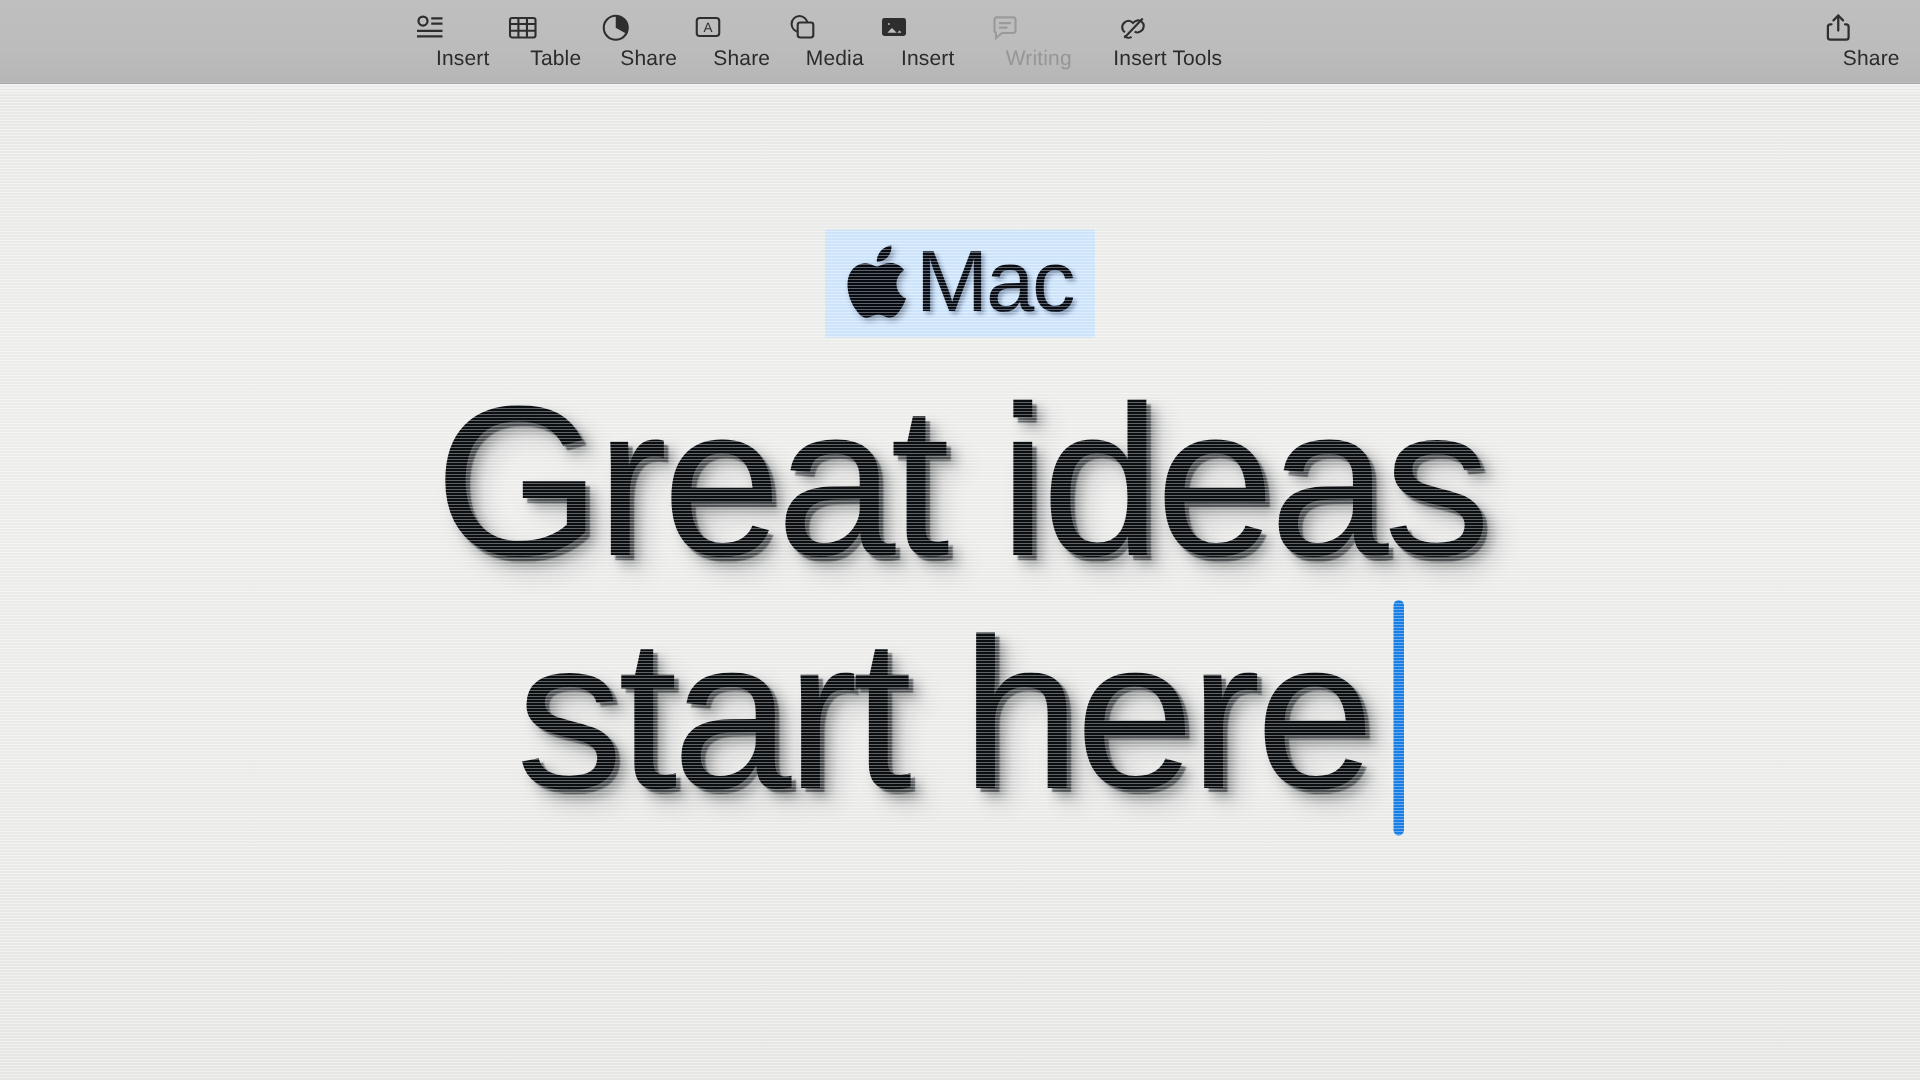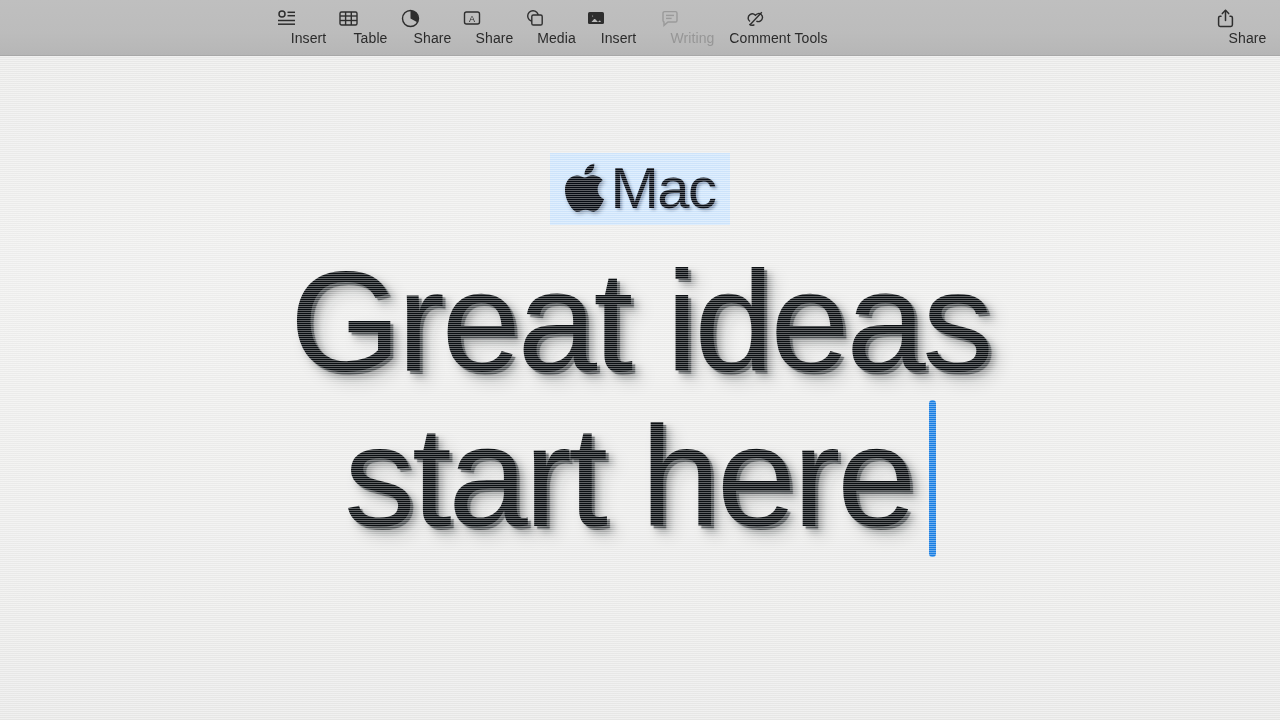--- a/index.html
+++ b/index.html
@@ -263,21 +263,21 @@
     </div>
 
     <div class="tool-item wide">
       <span class="tool-icon">
         <svg width="20" height="19" viewBox="0 0 20 19" fill="none" stroke="currentColor" stroke-width="1.4">
           <path d="M4 12.5c-2.4-1.6-2.6-5 0-6.8 2.1-1.5 4.2-.6 5.4.6 1.4-1.8 4-2.4 5.8-.8 2 1.7 1.6 4.8-.6 6.3-1.4 1-3 1-4.2.3"></path>
           <path d="M8.4 15.6c-1.7 1-3.8.6-4.8-.8"></path>
           <line x1="15.8" y1="3.3" x2="3.6" y2="16.2"></line>
         </svg>
       </span>
-      <span class="tool-label">Comment Tools</span>
+      <span class="tool-label">Insert Tools</span>
     </div>
 
   </div>
 
   <div class="toolbar-group right">
     <div class="tool-item">
       <span class="tool-icon">
         <svg width="17" height="19" viewBox="0 0 17 19" fill="none" stroke="currentColor" stroke-width="1.5" stroke-linecap="round" stroke-linejoin="round">
           <path d="M4 7.2H3.2A1.6 1.6 0 0 0 1.6 8.8v7A1.6 1.6 0 0 0 3.2 17.4h10.6a1.6 1.6 0 0 0 1.6-1.6v-7a1.6 1.6 0 0 0-1.6-1.6H13"></path>
           <line x1="8.5" y1="1.4" x2="8.5" y2="11.4"></line>

